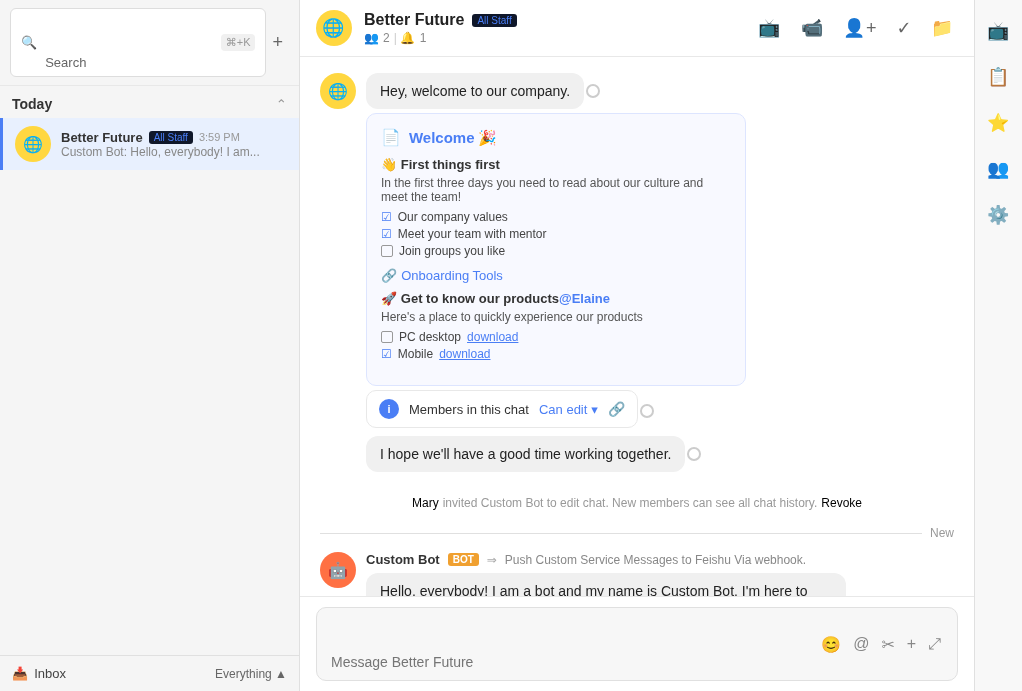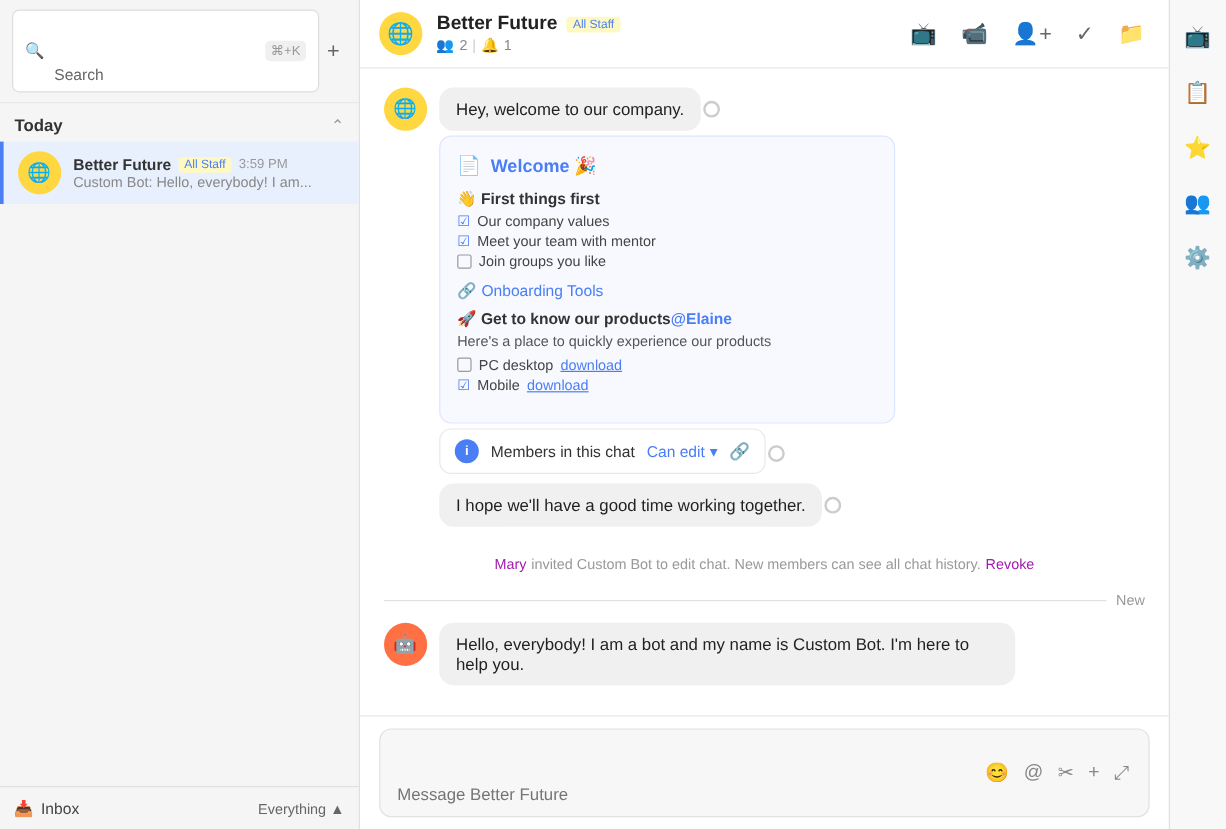--- a/index.html
+++ b/index.html
@@ -18,21 +18,21 @@
     .sidebar-section-header { display: flex; align-items: center; justify-content: space-between; padding: 10px 12px 6px; }
     .section-title { font-weight: 600; font-size: 14px; color: #333; }
     .collapse-btn { background: none; border: none; cursor: pointer; color: #999; }
 
     .chat-item { display: flex; align-items: center; gap: 10px; padding: 8px 12px; cursor: pointer; background: #e8f0fe; border-left: 3px solid #4a7ef5; }
     .avatar { width: 36px; height: 36px; border-radius: 50%; display: flex; align-items: center; justify-content: center; font-size: 16px; flex-shrink: 0; }
     .avatar-better-future { background: #ffd740; }
     .chat-info { flex: 1; min-width: 0; }
     .chat-name-row { display: flex; align-items: center; gap: 6px; }
     .chat-name { font-weight: 600; font-size: 13px; color: #333; }
-    .tag { font-size: 10px; background: #fef9c3; color: #4a7ef5; padding: 1px 5px; border-radius: 3px; font-weight: 500; }
+    .tag { font-size: 10px; background: #0f172a; color: #4a7ef5; padding: 1px 5px; border-radius: 3px; font-weight: 500; }
     .chat-time { font-size: 11px; color: #999; flex-shrink: 0; }
     .chat-preview { font-size: 12px; color: #888; white-space: nowrap; overflow: hidden; text-overflow: ellipsis; }
 
     .sidebar-footer { margin-top: auto; padding: 10px 12px; display: flex; align-items: center; justify-content: space-between; border-top: 1px solid #e0e0e0; }
     .inbox-btn { display: flex; align-items: center; gap: 6px; font-size: 13px; color: #444; cursor: pointer; background: none; border: none; }
     .everything-btn { font-size: 12px; color: #666; cursor: pointer; background: none; border: none; }
 
     
     .main { flex: 1; display: flex; flex-direction: column; background: #fff; }
     .chat-header { display: flex; align-items: center; padding: 10px 16px; border-bottom: 1px solid #e8e8e8; gap: 12px; }
@@ -71,21 +71,21 @@
 
     
     .members-bar { background: #fff; border: 1px solid #e8e8e8; border-radius: 10px; padding: 8px 12px; display: flex; align-items: center; gap: 10px; max-width: 380px; margin-bottom: 4px; }
     .members-info-icon { width: 20px; height: 20px; border-radius: 50%; background: #4a7ef5; color: white; font-size: 11px; font-weight: 700; display: flex; align-items: center; justify-content: justify; align-items: center; justify-content: center; flex-shrink: 0; }
     .members-text { font-size: 13px; color: #333; font-weight: 500; }
     .can-edit-btn { display: flex; align-items: center; gap: 4px; background: none; border: none; cursor: pointer; color: #4a7ef5; font-size: 13px; font-weight: 400; }
     .link-icon { color: #aaa; cursor: pointer; margin-left: auto; font-size: 14px; }
 
     
     .system-msg { text-align: center; font-size: 12px; color: #999; padding: 8px 0; display: flex; align-items: center; justify-content: center; gap: 4px; flex-wrap: wrap; }
-    .system-link { color: #a21caf; cursor: pointer; font-weight: 500; }
+    .system-link { color: #000000; cursor: pointer; font-weight: 500; }
 
     
     .new-divider { display: flex; align-items: center; gap: 8px; padding: 4px 0 8px; }
     .new-divider-line { flex: 1; height: 1px; background: #e0e0e0; }
     .new-label { font-size: 12px; color: #999; }
 
     
     .bot-sender-row { display: flex; align-items: center; gap: 8px; margin-bottom: 6px; }
     .bot-name { font-size: 13px; font-weight: 600; color: #333; }
     .bot-tag { font-size: 10px; background: #f0a030; color: #fff; padding: 1px 5px; border-radius: 3px; font-weight: 600; }
@@ -187,20 +187,21 @@
         </div>
 
 
         <div class="doc-card">
           <div class="doc-title-row">
             <span class="doc-icon">📄</span>
             <span class="doc-title">Welcome 🎉</span>
           </div>
           <div class="doc-section">
             <div class="doc-section-title">👋 First things first</div>
+            <div class="doc-section-subtitle">In the first three days you need to read about our culture and meet the team!</div>
             <div class="doc-item">
               <span class="checkbox-checked">☑</span>
               <span>Our company values</span>
             </div>
             <div class="doc-item">
               <span class="checkbox-checked">☑</span>
               <span>Meet your team with mentor</span>
             </div>
             <div class="doc-item">
               <span class="checkbox-empty"></span>
@@ -256,20 +257,26 @@
     </div>
 
     <div class="new-divider">
       <div class="new-divider-line"></div>
       <span class="new-label">New</span>
     </div>
 
     <div class="message-group">
       <div class="msg-avatar msg-bot-avatar">🤖</div>
       <div class="messages-col">
+        <div class="bot-sender-row">
+          <span class="bot-name">Custom Bot</span>
+          <span class="bot-tag">BOT</span>
+          <span class="bot-forward-icon">⇒</span>
+          <span class="bot-forward-text">Push Custom Service Messages to Feishu Via webhook.</span>
+        </div>
         <div class="bubble">
           <span>Hello, everybody! I am a bot and my name is Custom Bot. I'm here to help you.</span>
         </div>
       </div>
     </div>
 
   </div>
 
   <div class="input-area">
     <div class="input-box">

